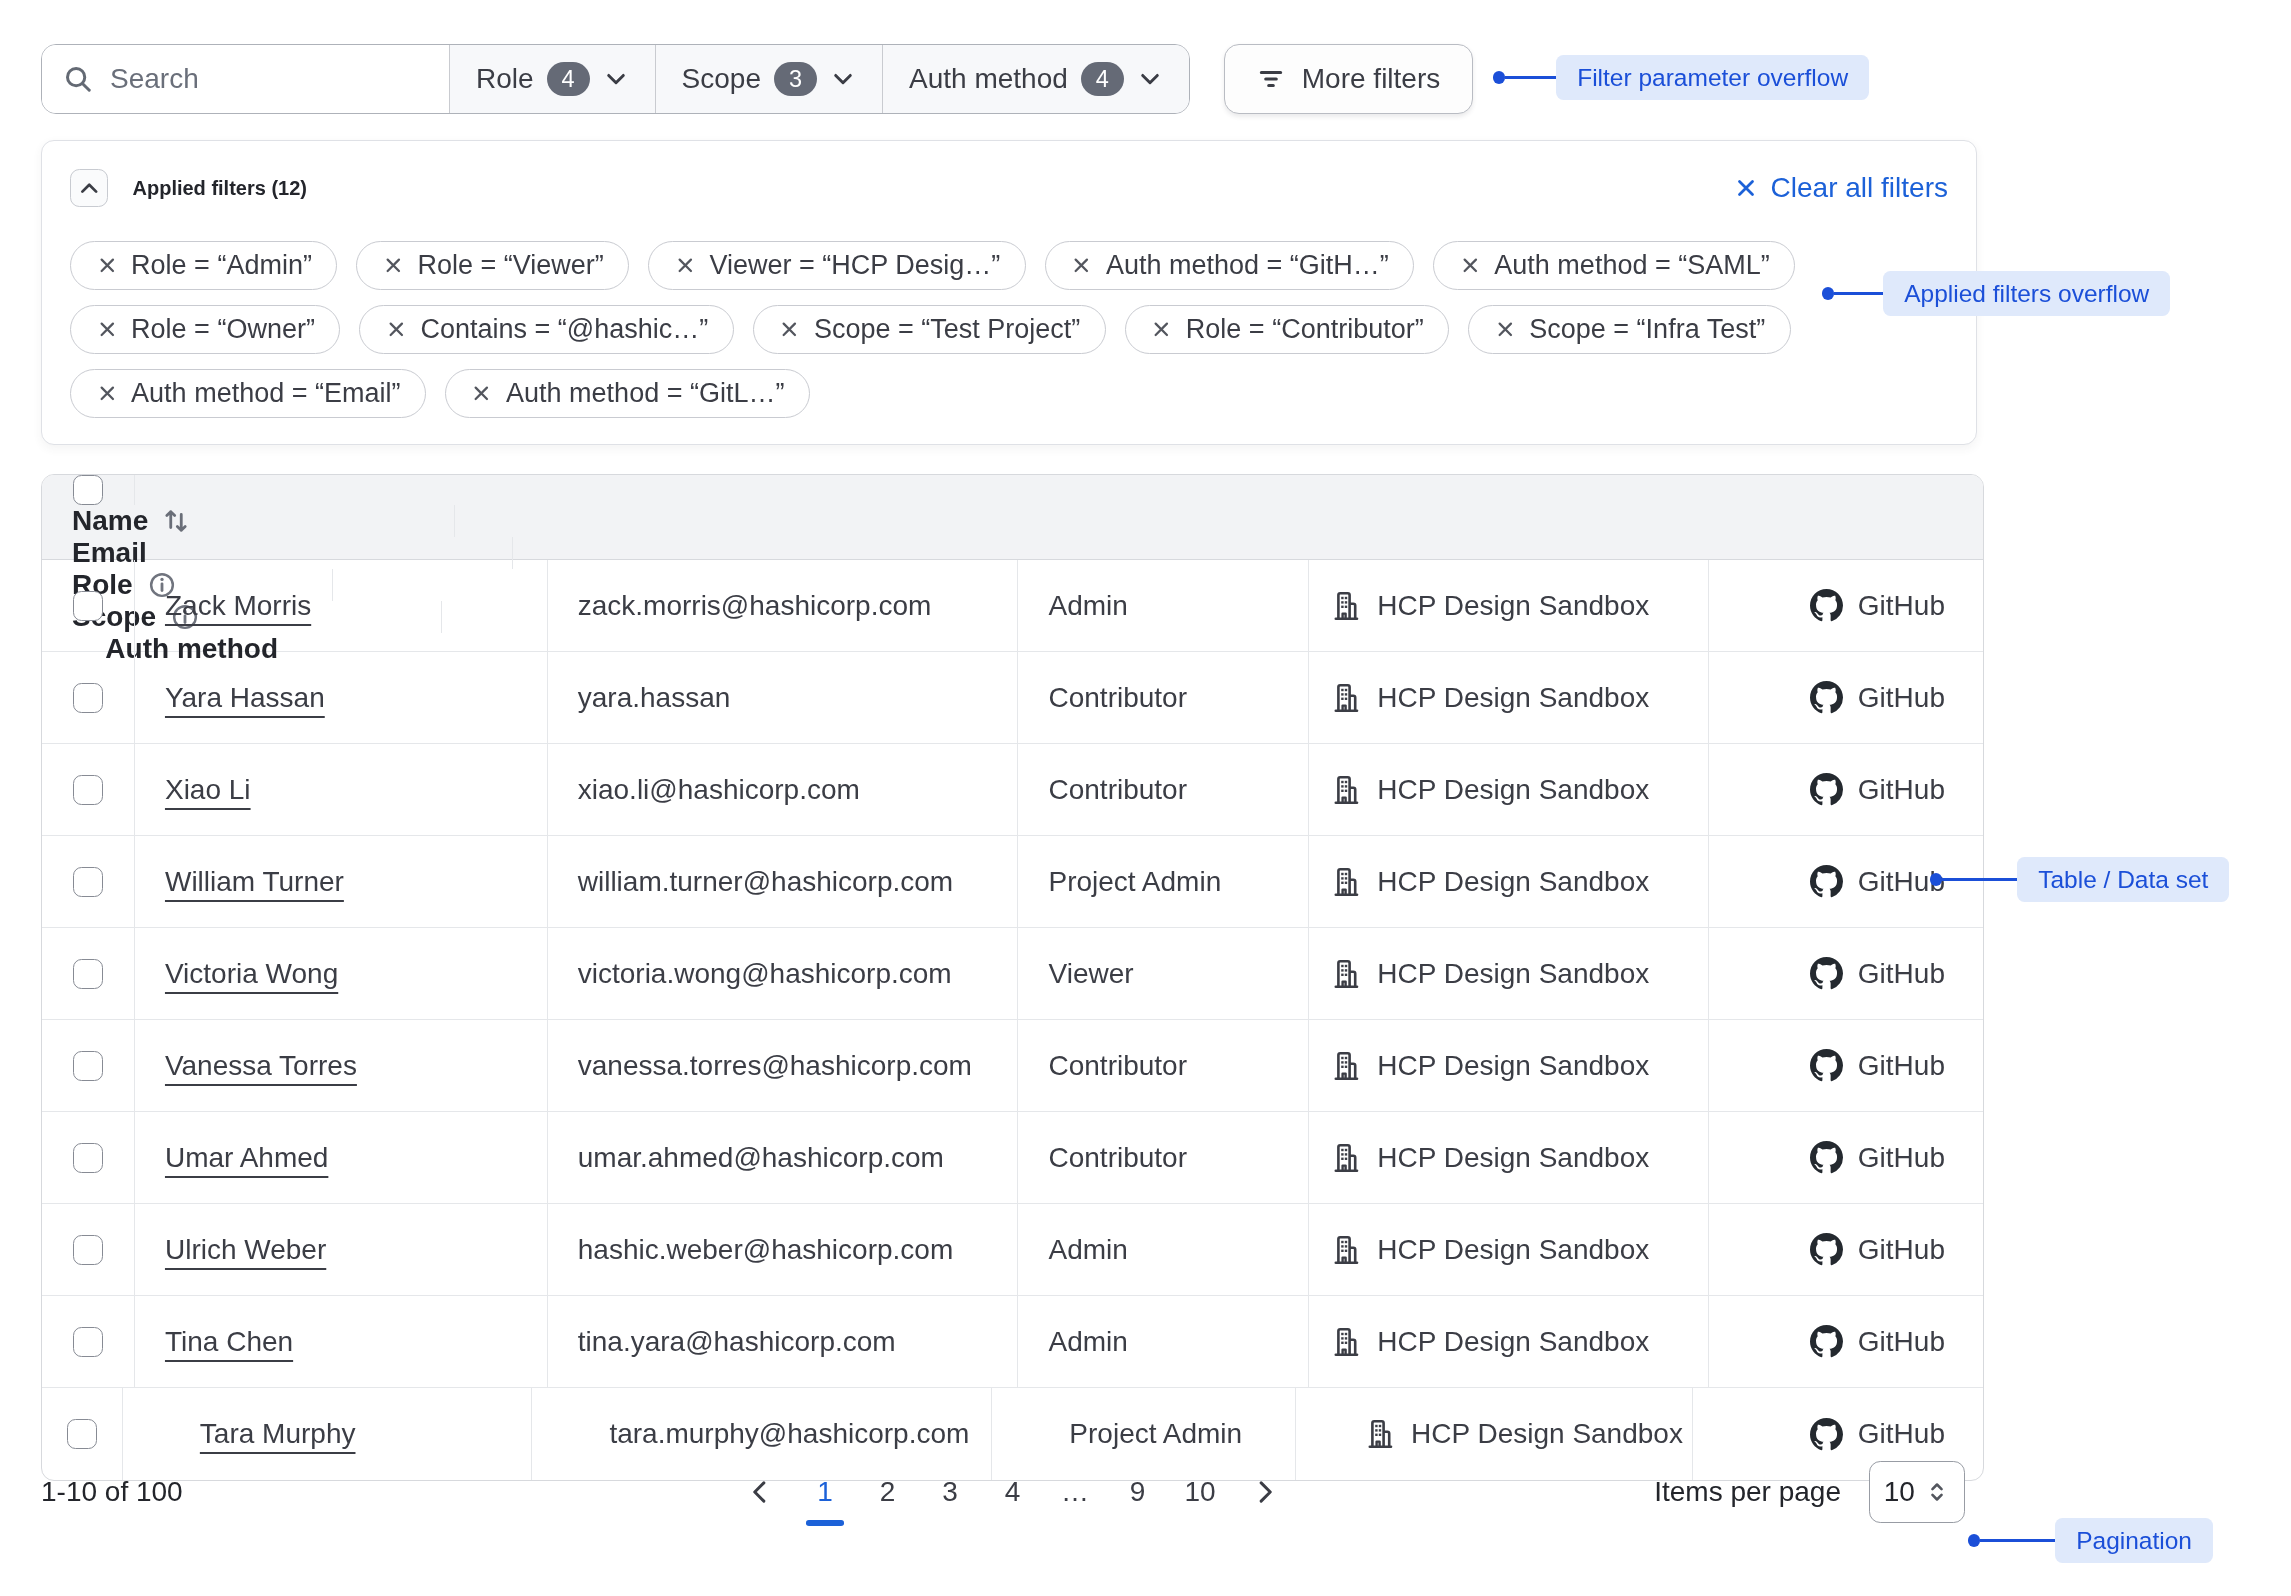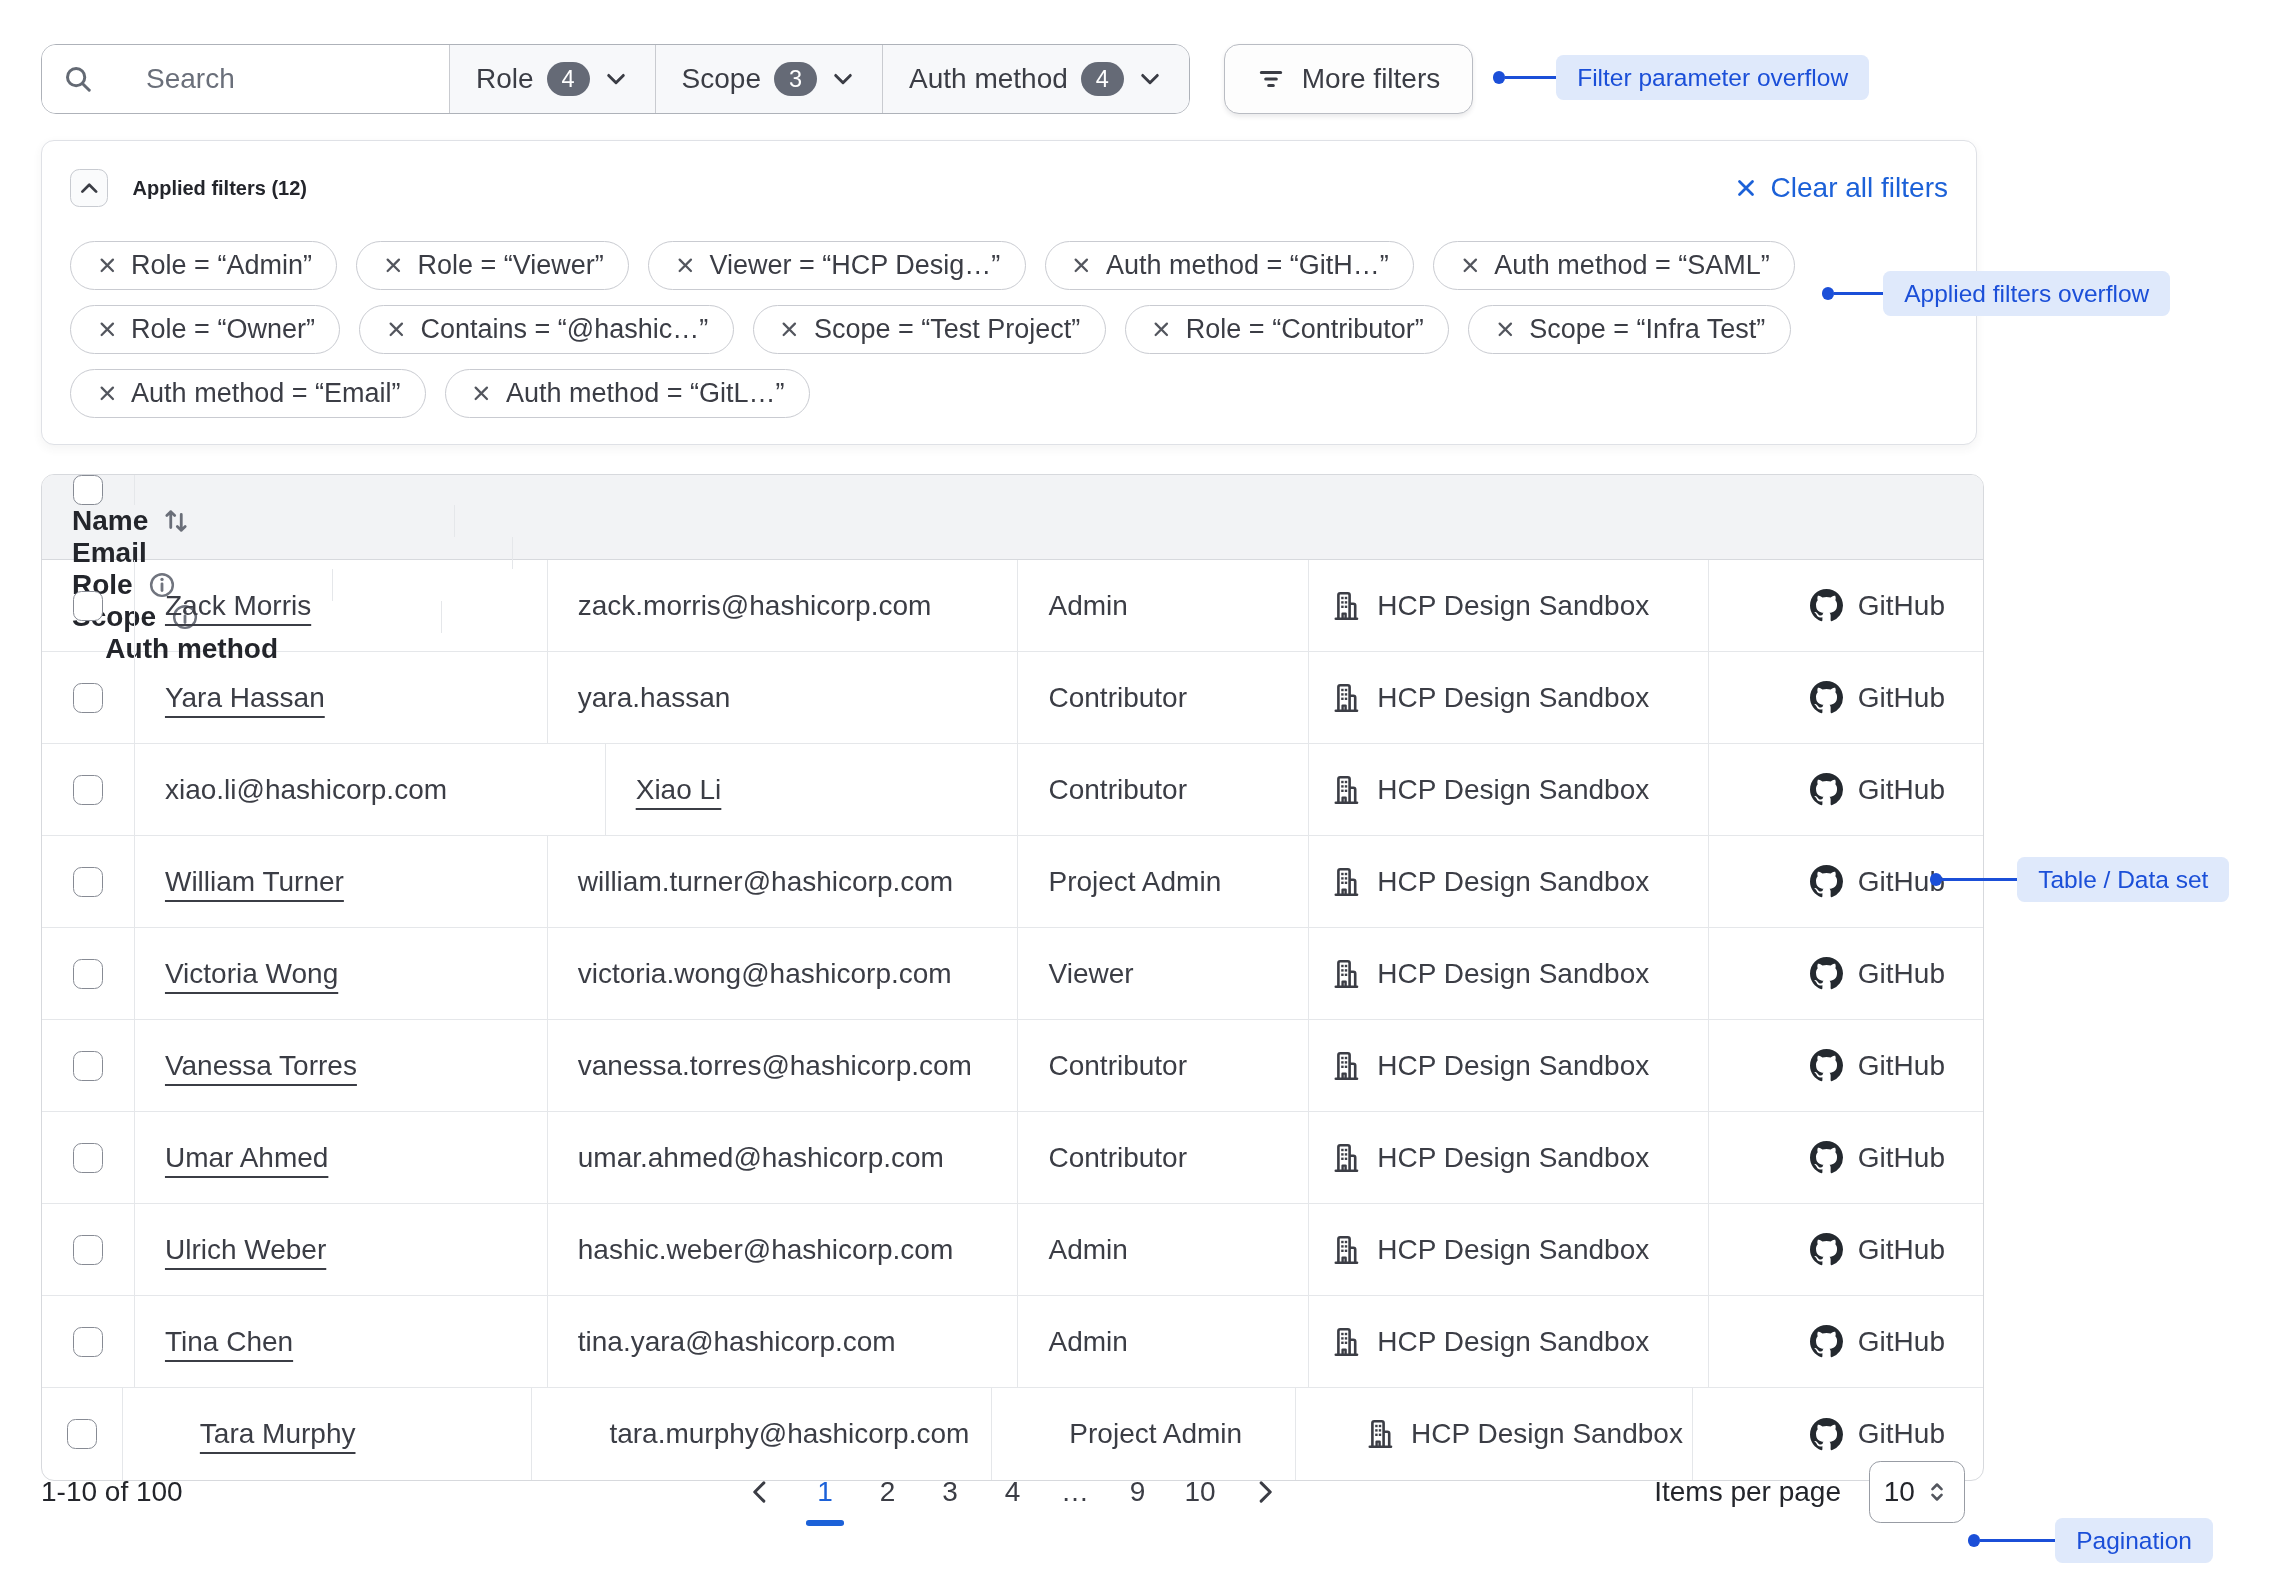--- a/index.html
+++ b/index.html
@@ -6,21 +6,21 @@
   body{font-family:"Liberation Sans","DejaVu Sans",sans-serif;color:#3b3d45;}
   .page{position:relative;width:2292px;height:1597px;background:#fff;overflow:hidden;}
   svg{display:block;}
 
   
   .topbar{position:absolute;left:41px;top:44px;display:flex;align-items:stretch;}
   .filter-group{display:flex;align-items:stretch;height:70px;box-sizing:border-box;
     border:1.9px solid #aeb2b9;border-radius:15px;overflow:hidden;background:#f7f8fa;}
   .search{display:flex;align-items:center;gap:15px;width:407px;box-sizing:border-box;
     padding:0 21px;background:#fff;}
-  .search input{flex:1;min-width:0;border:none;outline:none;font:28px "Liberation Sans","DejaVu Sans",sans-serif;color:#3b3d45;background:transparent;margin-left:36px;}
+  .search input{flex:1;min-width:0;border:none;outline:none;font:28px "Liberation Sans","DejaVu Sans",sans-serif;color:#3b3d45;background:transparent;}
   .search input::placeholder{color:#6a6f7a;}
   .icon-search{width:30px;height:30px;color:#646a74;flex:none;}
   .segment{display:flex;align-items:center;justify-content:center;gap:13px;padding:0 26px;
     background:#f7f8fa;border:none;border-left:1.9px solid #c9cbd0;cursor:pointer;
     font:28px "Liberation Sans","DejaVu Sans",sans-serif;color:#3b3d45;}
   .badge{display:inline-flex;align-items:center;justify-content:center;min-width:43px;height:34px;
     padding:0 11.3px;box-sizing:border-box;border-radius:17px;background:#656a76;color:#fff;
     font-size:23.5px;font-weight:500;}
   .icon-chev{width:26px;height:26px;color:#3b3d45;flex:none;}
   .more-filters{display:flex;align-items:center;justify-content:center;gap:17px;height:70px;
@@ -376,25 +376,25 @@
               <path fill="currentColor" fill-rule="evenodd" d="M8 0C3.58 0 0 3.58 0 8c0 3.54 2.29 6.53 5.47 7.59.4.07.55-.17.55-.38 0-.19-.01-.82-.01-1.49-2.01.37-2.53-.49-2.69-.94-.09-.23-.48-.94-.82-1.13-.28-.15-.68-.52-.01-.53.63-.01 1.08.58 1.23.82.72 1.21 1.87.87 2.33.66.07-.52.28-.87.51-1.07-1.78-.2-3.64-.89-3.64-3.95 0-.87.31-1.59.82-2.15-.08-.2-.36-1.02.08-2.12 0 0 .67-.21 2.2.82.64-.18 1.32-.27 2-.27.68 0 1.36.09 2 .27 1.53-1.04 2.2-.82 2.2-.82.44 1.1.16 1.92.08 2.12.51.56.82 1.27.82 2.15 0 3.07-1.87 3.75-3.65 3.95.29.25.54.73.54 1.48 0 1.07-.01 1.93-.01 2.2 0 .21.15.46.55.38A8.012 8.012 0 0 0 16 8c0-4.42-3.58-8-8-8z"></path>
             </svg>
             <span>GitHub</span>
           </div>
         </div>
 
         <div class="trow">
           <div class="td col-check">
             <span class="checkbox"></span>
           </div>
+          <div class="td col-name">
+            <a class="name-link">Xiao Li</a>
+          </div>
           <div class="td col-email">
             <span>xiao.li@hashicorp.com</span>
-          </div>
-          <div class="td col-name">
-            <a class="name-link">Xiao Li</a>
           </div>
           <div class="td col-role">
             <span>Contributor</span>
           </div>
           <div class="td col-scope">
             <svg class="icon-org" viewBox="0 0 16 16">
               <path d="M4.2 14.4V2.5c0-.5.4-.9.9-.9h3.8c.5 0 .9.4.9.9v11.9" fill="none" stroke="currentColor" stroke-width="1.3" stroke-linejoin="round"></path>
               <path d="M9.8 6.9h1.9c.5 0 .9.4.9.9v6.6" fill="none" stroke="currentColor" stroke-width="1.3" stroke-linejoin="round"></path>
               <path d="M2.9 14.4h10.6" stroke="currentColor" stroke-width="1.3" stroke-linecap="round"></path>
               <rect x="5.6" y="3.4" width="1.2" height="1.2" fill="currentColor"></rect>

